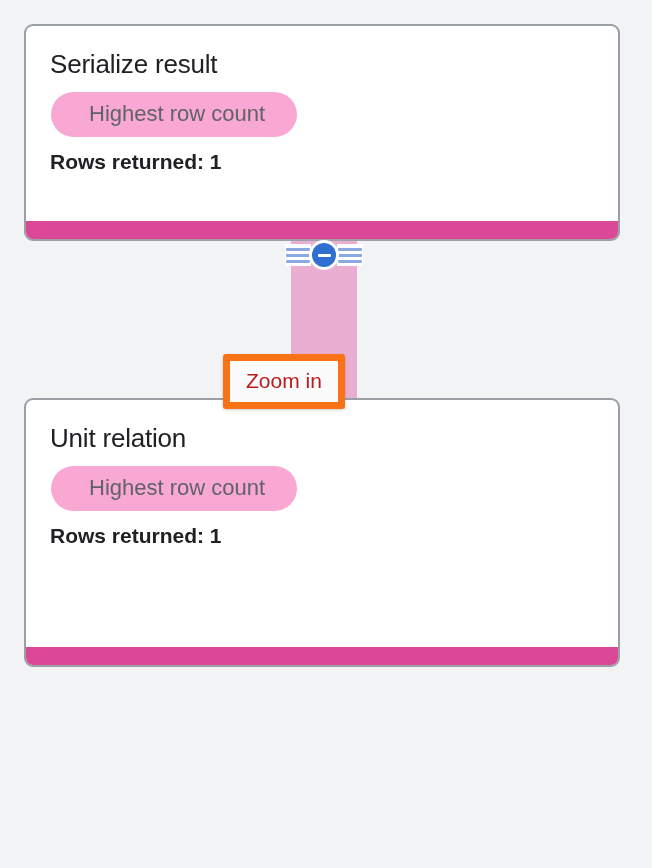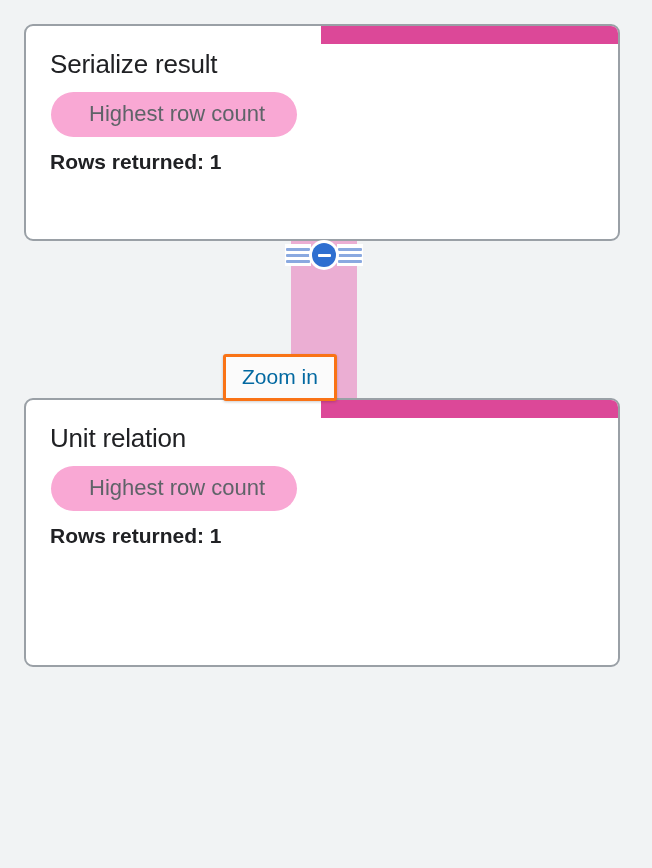--- a/index.html
+++ b/index.html
@@ -22,21 +22,21 @@
 
   
   .node {
     position: absolute;
     background: #ffffff;
     border: 2px solid #9aa0a6;
     border-radius: 9px;
     box-sizing: border-box;
     overflow: hidden;
     display: flex;
-    flex-direction: row;
+    flex-direction: column;
   }
   .node-body {
     flex: 1 1 auto;
     padding: 22px 24px 10px 24px;
     box-sizing: border-box;
   }
   .node-title {
     font-size: 26px;
     line-height: 32px;
     color: #202124;
@@ -151,26 +151,26 @@
     border-radius: 1px;
   }
 
   
   .tooltip {
     position: absolute;
     left: 223px;
     top: 354px;
     padding: 7px 16px 9px 16px;
     background: #fbfbfb;
-    border: 3px solid #f97316;
+    border: 7px solid #f97316;
     border-radius: 3px;
     box-shadow: 0 1px 3px rgba(0,0,0,0.20);
     font-size: 21px;
     line-height: 25px;
-    color: #0369a1;
+    color: #b91c1c;
     white-space: nowrap;
     z-index: 10;
   }
 </style>
 </head>
 <body>
 
 <div id="canvas">
 
   <div class="connector"></div>

